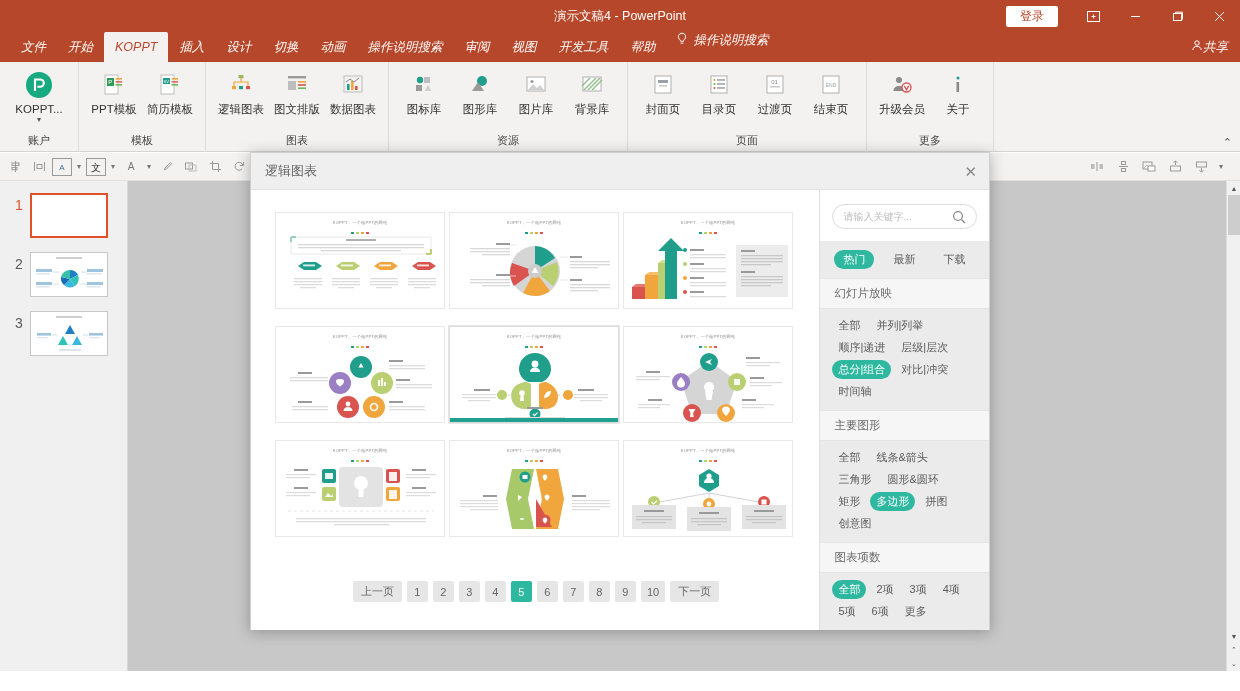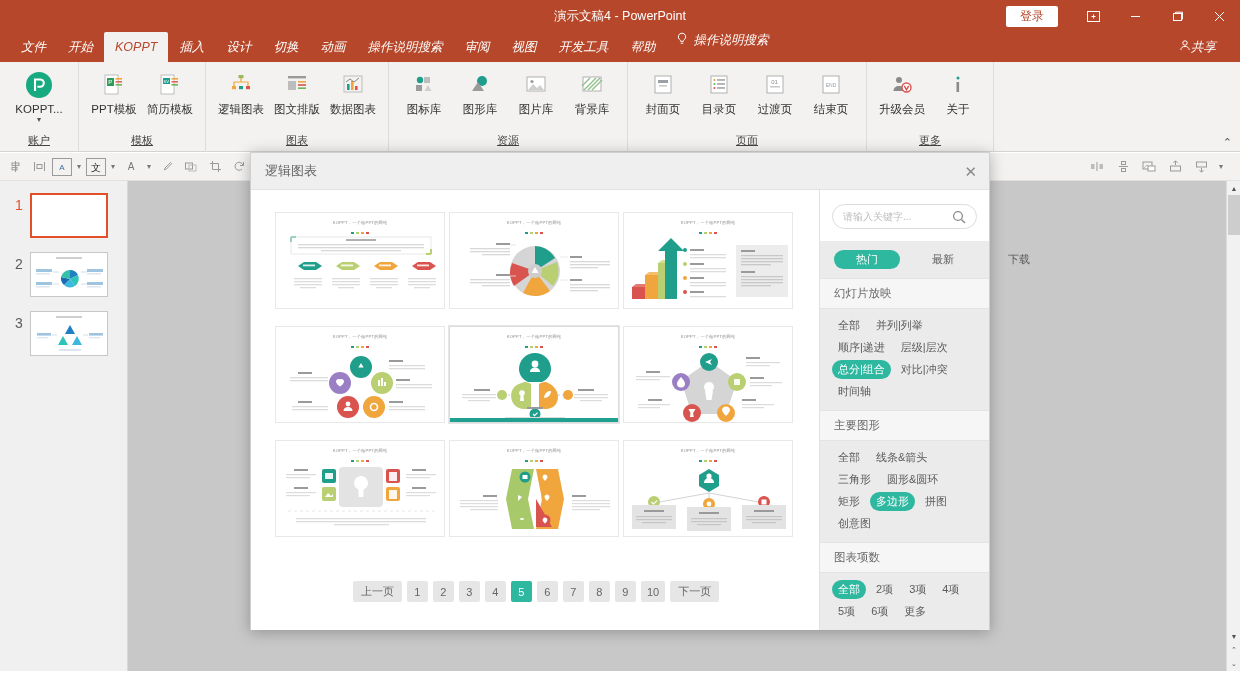--- a/index.html
+++ b/index.html
@@ -45,37 +45,37 @@
     white-space: nowrap;
   }
   .menu-item.active {
     background: #f3f2f1; color: #b7472a; border-radius: 2px 2px 0 0;
   }
   .tellme {
     display: flex; align-items: flex-start; gap: 5px; color: #fff; font-size: 12.5px;
     padding: 0 10px; height: 30px;
   }
   .share {
-    position: absolute; right: 24px; top: 0; height: 30px; line-height: 30px;
+    position: absolute; right: 12px; top: 0; height: 30px; line-height: 30px;
     color: #fff; font-size: 12.5px; display: flex; align-items: flex-end; gap: 0;
   }
 
   
   .ribbon {
     position: absolute; top: 62px; left: 0; width: 1240px; height: 90px;
     background: #f3f2f1; border-bottom: 1px solid #d4d4d4;
   }
   .ribbon-inner { display: flex; height: 90px; }
   .rgroup {
     position: relative; display: flex; flex-direction: column;
     align-items: center; justify-content: space-between;
     padding: 4px 8px 0 8px; border-right: 1px solid #dcdcdc; height: 90px;
   }
   .rgroup-items { display: flex; align-items: flex-start; height: 62px; gap: 2px; }
-  .rgroup-label { font-size: 11px; color: #444; padding-bottom: 4px; text-decoration: underline; }
+  .rgroup-label { font-size: 11px; color: #444; padding-bottom: 4px; }
   .rbtn {
     display: flex; flex-direction: column; align-items: center; justify-content: flex-start;
     width: 54px; padding-top: 4px; cursor: default;
   }
   .rbtn.big { width: 62px; }
   .rbtn .ico { height: 30px; display: flex; align-items: center; justify-content: center; }
   .rbtn .lbl { font-size: 11.5px; color: #333; margin-top: 3px; text-align: center; line-height: 13px; white-space: nowrap; }
   .rbtn .caret { font-size: 8px; color: #555; line-height: 7px; }
   .ribbon-collapse {
     position: absolute; right: 8px; bottom: 2px; font-size: 11px; color: #555;
@@ -186,21 +186,21 @@
   .search-box {
     height: 25px; border: 1px solid #dcdcdc; border-radius: 13px;
     display: flex; align-items: center; padding: 0 10px; background: #fff;
     position: relative;
   }
   .search-ph { font-size: 10px; color: #bdbdbd; flex: 1; }
   .search-ico { color: #8c8c8c; display:flex; align-items:center; }
 
   .f-tabs { display: flex; gap: 10px; padding: 9px 14px; background: #ebebeb; align-items: center;}
   .chip {
-    font-size: 11px; color: #5b5b5b; padding: 2px 22px; border-radius: 10px;
+    font-size: 11px; color: #5b5b5b; padding: 2px 9px; border-radius: 10px;
     white-space: nowrap;
   }
   .chip.on { background: #2eb8a0; color: #fff; }
   .f-head {
     font-size: 11.5px; color: #6a6a6a; padding: 7px 14px; background: #f6f6f6;
     border-top: 1px solid #e4e4e4; border-bottom: 1px solid #e4e4e4;
   }
   .f-row { display: flex; flex-wrap: wrap; gap: 3px 4px; padding: 7px 12px 9px 12px; background: #ebebeb; }
   .f-row .chip { padding: 2px 6px; }
 </style>

